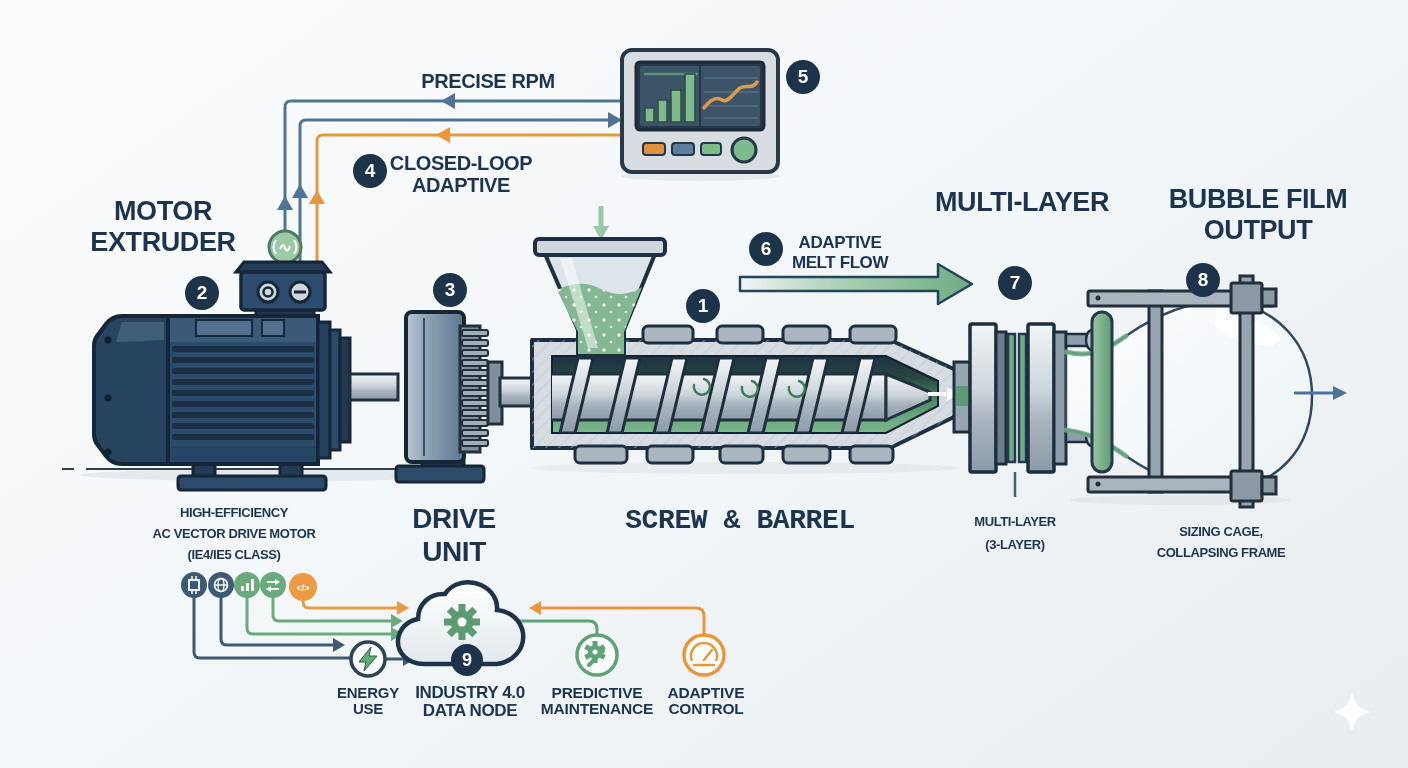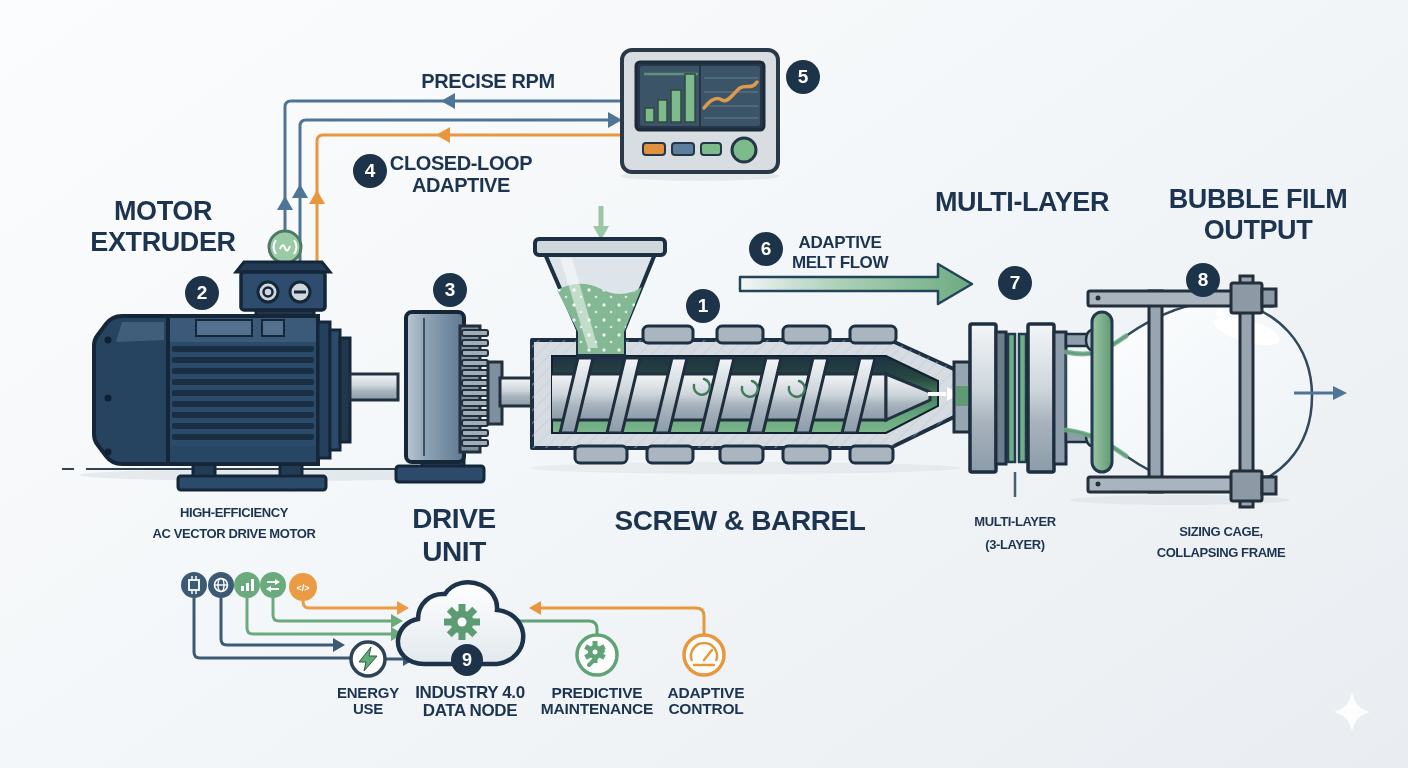--- a/index.html
+++ b/index.html
@@ -408,26 +408,27 @@
 <div class="lbl xl" style="left:1022px;top:187px;">
   <span>MULTI-LAYER</span>
 </div>
 <div class="lbl xl" style="left:1258px;top:184px;">
   <span>BUBBLE FILM</span>
   <span>OUTPUT</span>
 </div>
 <div class="lbl md" style="left:234px;top:502px;">
   <span>HIGH-EFFICIENCY</span>
   <span>AC VECTOR DRIVE MOTOR</span>
+  <span>(IE4/IE5 CLASS)</span>
 </div>
 <div class="lbl xxl" style="left:454px;top:502px;">
   <span>DRIVE</span>
   <span>UNIT</span>
 </div>
-<div class="lbl xxl" style="left:740px;top:504px;">
+<div class="lbl xxl" style="left:740px;top:504px;font-family:Liberation Mono, monospace;">
   <span>SCREW &amp; BARREL</span>
 </div>
 <div class="lbl md" style="left:1015px;top:510px;line-height:23px;">
   <span>MULTI-LAYER</span>
   <span>(3-LAYER)</span>
 </div>
 <div class="lbl md" style="left:1221px;top:521px;">
   <span>SIZING CAGE,</span>
   <span>COLLAPSING FRAME</span>
 </div>

